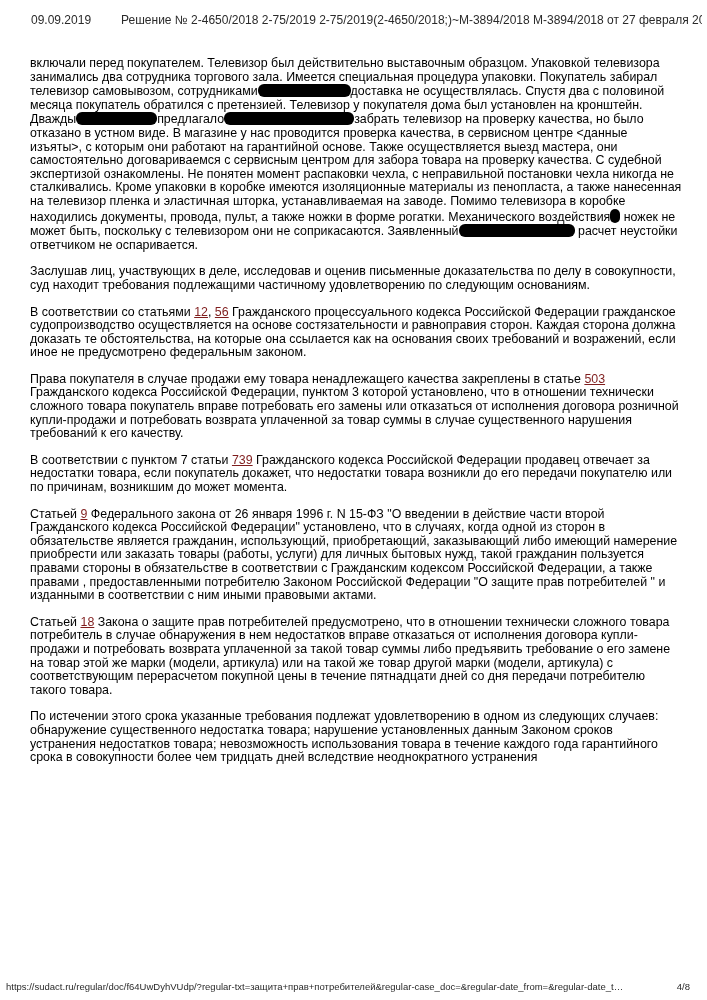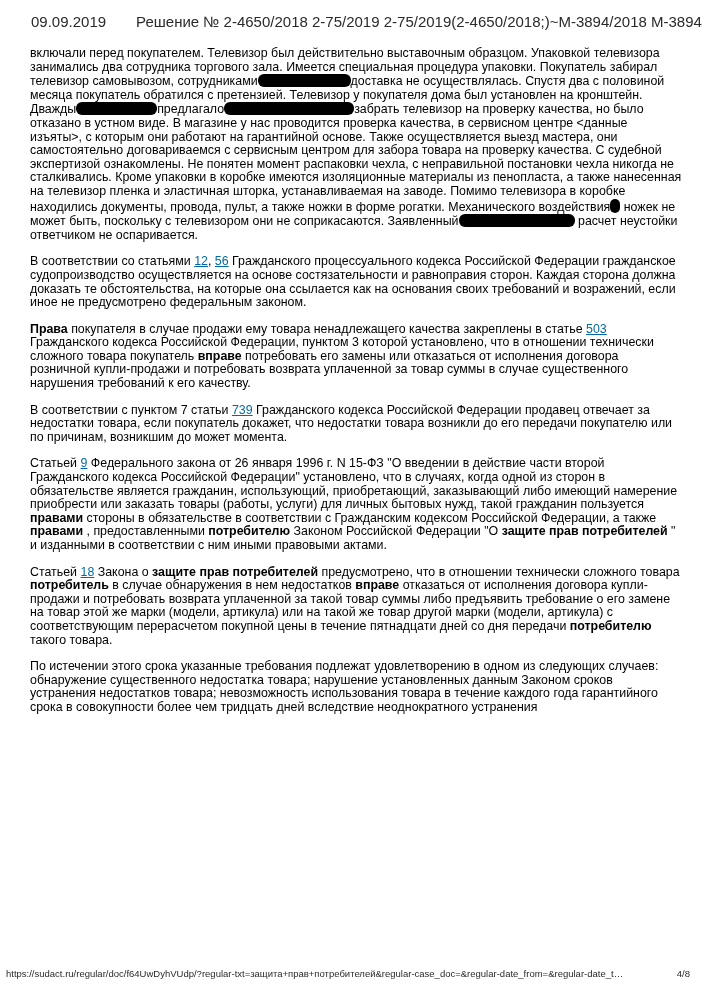--- a/index.html
+++ b/index.html
@@ -7,66 +7,67 @@
     width: 707px; height: 1000px;
     background: #ffffff;
     font-family: "Liberation Sans", sans-serif;
     color: #000000;
     position: relative;
     overflow: hidden;
   }
   .print-header {
     position: absolute; top: 13px; left: 31px; right: 5px;
     display: flex; align-items: baseline;
-    font-size: 15px; color: #2a2a2a;
+    font-size: 12px; color: #2a2a2a;
     white-space: nowrap;
   }
   .header-date { flex: 0 0 auto; margin-right: 30px; }
   .header-title { flex: 1 1 auto; overflow: hidden; }
   .doc-body {
     position: absolute; top: 43px; left: 30px;
     width: 652px;
     font-size: 12.4px; line-height: 13.6px;
     color: #000000;
     text-align: left;
   }
   .para { margin: 13px 0; }
-  .para:first-child { margin-top: 4px; }
+  .para:first-child { margin-top: 14px; }
   .statute-link {
-    color: #0369a1;
+    color: #7f1d1d;
     text-decoration: underline;
     cursor: pointer;
   }
-  .bold-run { font-weight: bold; }
+  .bold-run { font-weight: normal; }
   .redaction {
     display: inline-block;
     background: #000000;
     height: 13px;
     border-radius: 6px;
     vertical-align: -2px;
   }
   .print-footer {
-    position: absolute; bottom: 21px; left: 6px; right: 17px;
+    position: absolute; bottom: 8px; left: 6px; right: 17px;
     display: flex; justify-content: space-between; align-items: baseline;
     font-size: 9.5px; color: #2a2a2a;
     white-space: nowrap;
   }
   .footer-url { overflow: hidden; margin-right: 20px; }
   .footer-page { flex: 0 0 auto; }
 </style>
 </head>
 <body>
 
 <div class="print-header">
   <span class="header-date">09.09.2019</span>
   <span class="header-title">Решение № 2-4650/2018 2-75/2019 2-75/2019(2-4650/2018;)~М-3894/2018 М-3894/2018 от 27 февраля 2019 г. по делу № 2-4…</span>
 </div>
 
 <div class="doc-body">
     <p class="para"><span>включали перед покупателем. Телевизор был действительно выставочным образцом. Упаковкой телевизора занимались два сотрудника торгового зала. Имеется специальная процедура упаковки. Покупатель забирал телевизор самовывозом, сотрудниками</span><span class="redaction" style="width: 93px;"></span><span>доставка не осуществлялась. Спустя два с половиной месяца покупатель обратился с претензией. Телевизор у покупателя дома был установлен на кронштейн. Дважды</span><span class="redaction" style="width: 81px;"></span><span>предлагало</span><span class="redaction" style="width: 130px;"></span><span>забрать телевизор на проверку качества, но было отказано в устном виде. В магазине у нас проводится проверка качества, в сервисном центре &lt;данные изъяты&gt;, с которым они работают на гарантийной основе. Также осуществляется выезд мастера, они самостоятельно договариваемся с сервисным центром для забора товара на проверку качества. С судебной экспертизой ознакомлены. Не понятен момент распаковки чехла, с неправильной постановки чехла никогда не сталкивались. Кроме упаковки в коробке имеются изоляционные материалы из пенопласта, а также нанесенная на телевизор пленка и эластичная шторка, устанавливаемая на заводе. Помимо телевизора в коробке находились документы, провода, пульт, а также ножки в форме рогатки. Механического воздействия</span><span class="redaction" style="width: 10px; height: 14px; border-radius: 5px;"></span><span> ножек не может быть, поскольку с телевизором они не соприкасаются. Заявленный</span><span class="redaction" style="width: 116px;"></span><span> расчет неустойки ответчиком не оспаривается.</span></p>
+    <p class="para"><span>Заслушав лиц, участвующих в деле, исследовав и оценив письменные доказательства по делу в совокупности, суд находит требования подлежащими частичному удовлетворению по следующим основаниям.</span></p>
     <p class="para"><span>В соответствии со статьями </span><a class="statute-link" href="#">12</a><span>, </span><a class="statute-link" href="#">56</a><span> Гражданского процессуального кодекса Российской Федерации гражданское судопроизводство осуществляется на основе состязательности и равноправия сторон. Каждая сторона должна доказать те обстоятельства, на которые она ссылается как на основания своих требований и возражений, если иное не предусмотрено федеральным законом.</span></p>
     <p class="para"><span class="bold-run">Права</span><span> покупателя в случае продажи ему товара ненадлежащего качества закреплены в статье </span><a class="statute-link" href="#">503</a><span> Гражданского кодекса Российской Федерации, пунктом 3 которой установлено, что в отношении технически сложного товара покупатель </span><span class="bold-run">вправе</span><span> потребовать его замены или отказаться от исполнения договора розничной купли-продажи и потребовать возврата уплаченной за товар суммы в случае существенного нарушения требований к его качеству.</span></p>
     <p class="para"><span>В соответствии с пунктом 7 статьи </span><a class="statute-link" href="#">739</a><span> Гражданского кодекса Российской Федерации продавец отвечает за недостатки товара, если покупатель докажет, что недостатки товара возникли до его передачи покупателю или по причинам, возникшим до может момента.</span></p>
     <p class="para"><span>Статьей </span><a class="statute-link" href="#">9</a><span> Федерального закона от 26 января 1996 г. N 15-ФЗ "О введении в действие части второй Гражданского кодекса Российской Федерации" установлено, что в случаях, когда одной из сторон в обязательстве является гражданин, использующий, приобретающий, заказывающий либо имеющий намерение приобрести или заказать товары (работы, услуги) для личных бытовых нужд, такой гражданин пользуется </span><span class="bold-run">правами</span><span> стороны в обязательстве в соответствии с Гражданским кодексом Российской Федерации, а также </span><span class="bold-run">правами</span><span> , предоставленными </span><span class="bold-run">потребителю</span><span> Законом Российской Федерации "О </span><span class="bold-run">защите прав потребителей</span><span> " и изданными в соответствии с ним иными правовыми актами.</span></p>
     <p class="para"><span>Статьей </span><a class="statute-link" href="#">18</a><span> Закона о </span><span class="bold-run">защите прав потребителей</span><span> предусмотрено, что в отношении технически сложного товара </span><span class="bold-run">потребитель</span><span> в случае обнаружения в нем недостатков </span><span class="bold-run">вправе</span><span> отказаться от исполнения договора купли-продажи и потребовать возврата уплаченной за такой товар суммы либо предъявить требование о его замене на товар этой же марки (модели, артикула) или на такой же товар другой марки (модели, артикула) с соответствующим перерасчетом покупной цены в течение пятнадцати дней со дня передачи </span><span class="bold-run">потребителю</span><span> такого товара.</span></p>
     <p class="para"><span>По истечении этого срока указанные требования подлежат удовлетворению в одном из следующих случаев: обнаружение существенного недостатка товара; нарушение установленных данным Законом сроков устранения недостатков товара; невозможность использования товара в течение каждого года гарантийного срока в совокупности более чем тридцать дней вследствие неоднократного устранения</span></p>
   </div>
 
 <div class="print-footer">
   <span class="footer-url">https://sudact.ru/regular/doc/f64UwDyhVUdp/?regular-txt=защита+прав+потребителей&amp;regular-case_doc=&amp;regular-date_from=&amp;regular-date_t…</span>

